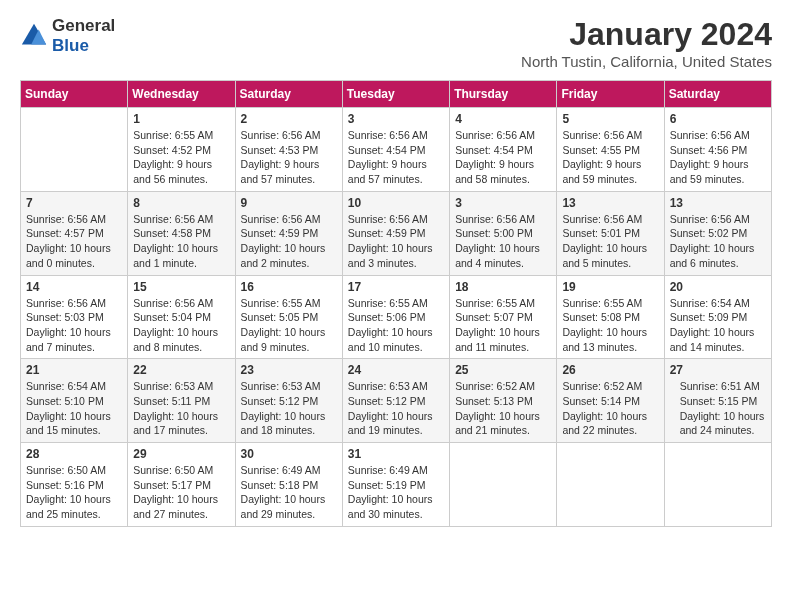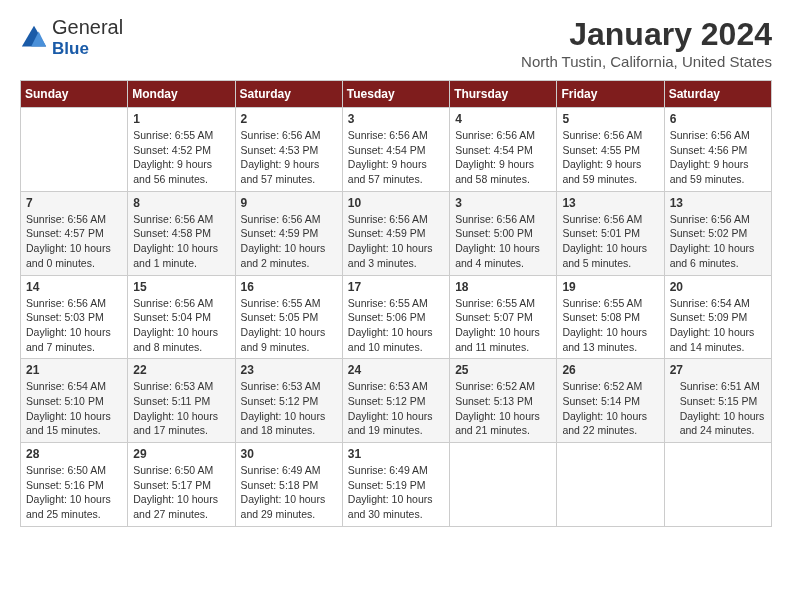--- a/index.html
+++ b/index.html
@@ -36,21 +36,21 @@
     .subtitle {
       font-size: 15px;
       color: #555;
     }
     .calendar-table {
       width: 100%;
       border-collapse: collapse;
       font-size: 11px;
     }
     .calendar-table thead tr th {
-      background-color: #7f1d1d;
+      background-color: #be185d;
       color: #fff;
       padding: 6px 4px;
       text-align: left;
       font-size: 12px;
       font-weight: bold;
       border: 1px solid #ccc;
     }
     .calendar-table tbody tr td {
       border: 1px solid #ccc;
       vertical-align: top;
@@ -83,35 +83,35 @@
 </head>
 <body>
 
 <div class="header-area">
   <div class="logo">
     <svg class="logo-icon" viewBox="0 0 30 30" xmlns="http://www.w3.org/2000/svg">
       <polygon points="15,2 28,24 2,24" fill="#1a5ba8"></polygon>
       <polygon points="20,8 28,24 12,24" fill="#4a90d9"></polygon>
     </svg>
     <div>
-      <span style="font-size:20px;font-weight:normal;color:#333;">General</span><br>
+      <span style="font-size:17px;font-weight:bold;color:#333;">General</span><br>
       <span style="font-size:17px;font-weight:bold;color:#1a5ba8;">Blue</span>
     </div>
   </div>
   <div class="title-area">
     <div class="main-title">January 2024</div>
     <div class="subtitle">North Tustin, California, United States</div>
   </div>
 </div>
 
 <table class="calendar-table">
   <thead>
     <tr>
     <th>Sunday</th>
-        <th>Monday</th>
+        <th>Wednesday</th>
         <th>Saturday</th>
         <th>Tuesday</th>
         <th>Thursday</th>
         <th>Friday</th>
         <th>Saturday</th>
       </tr>
   </thead>
   <tbody id="calendar-body">
   <tr>
         <td class="empty-cell"></td>

